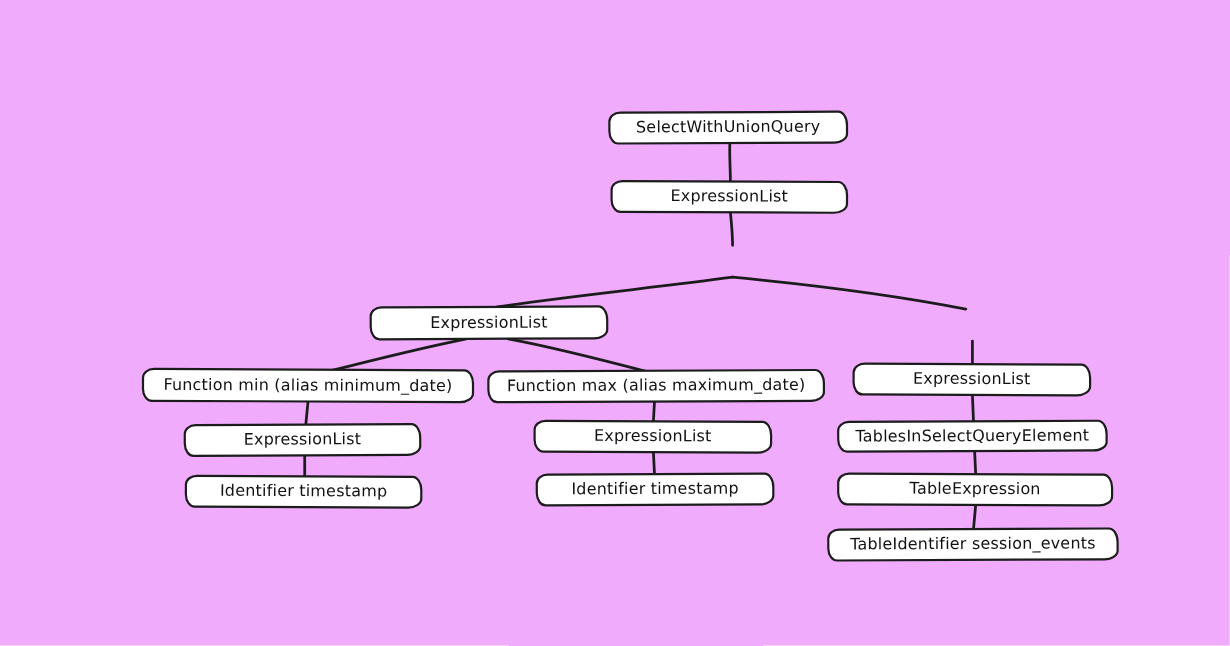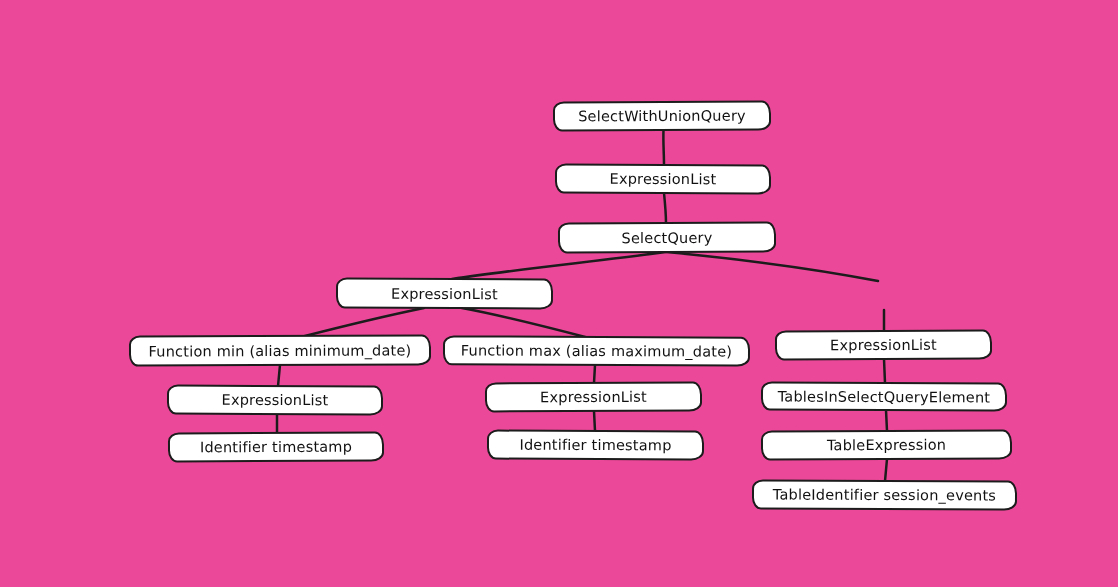--- a/index.html
+++ b/index.html
@@ -1,19 +1,19 @@
 <!DOCTYPE html>
 <html><head>
 <meta charset="utf-8">
 <style>
   html,body{margin:0;padding:0;background:#ffffff;}
   .canvas{
     position:relative;
     width:1118px;height:587px;
-    background:#ec4899;
+    background:#f0abfc;
     font-family:"DejaVu Sans", sans-serif;
     overflow:hidden;
   }
   .edges{
     position:absolute;left:0;top:0;width:1118px;height:587px;
     z-index:0;
   }
   .edges path{
     fill:none;
     stroke:#1c1c1c;
@@ -56,21 +56,20 @@
     <path d="M884,310 L884,331"></path>
     <path d="M884,359 L885,383"></path>
     <path d="M886,410 L887,431"></path>
     <path d="M887,459 L885,481"></path>
   </svg>
 
   <div class="node" style="left:553px;top:101px;width:218px;height:30px">SelectWithUnionQuery</div>
 
   <div class="node" style="left:555px;top:164px;width:216px;height:30px">ExpressionList</div>
 
-  <div class="node" style="left:558px;top:222px;width:218px;height:31px">SelectQuery</div>
 
   <div class="node" style="left:336px;top:278px;width:217px;height:31px">ExpressionList</div>
 
 
   <div class="node" style="left:129px;top:335px;width:302px;height:31px">Function min (alias minimum_date)</div>
 
   <div class="node" style="left:443px;top:336px;width:307px;height:30px">Function max (alias maximum_date)</div>
 
   <div class="node" style="left:775px;top:330px;width:217px;height:30px">ExpressionList</div>
 

